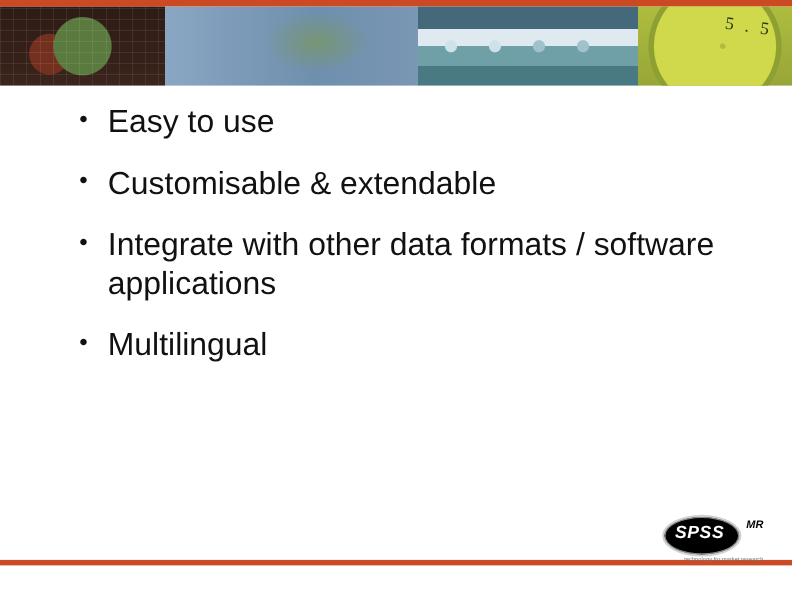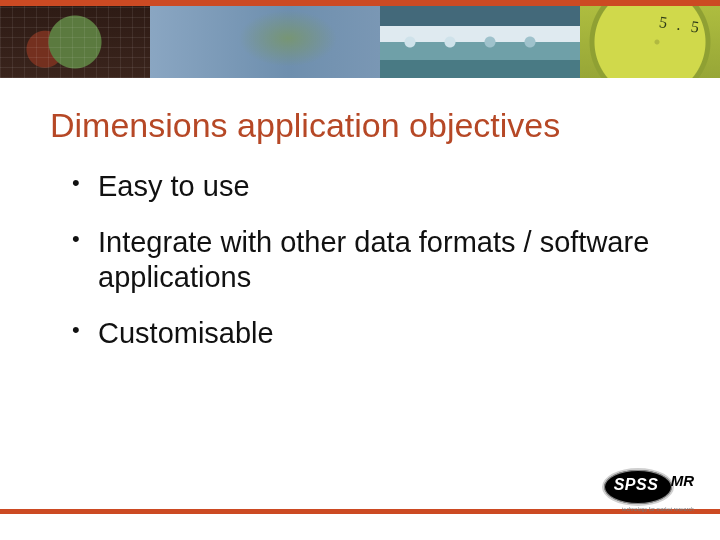--- a/index.html
+++ b/index.html
@@ -153,21 +153,21 @@
     letter-spacing: 0.5px;
     display: flex;
     align-items: center;
     justify-content: center;
     font-style: italic;
   }
   .logo .mr {
     position: absolute;
     right: 0;
     top: 6px;
-    font-size: 15px;
+    font-size: 10px;
     font-weight: bold;
     font-style: italic;
     color: #000;
   }
   .logo .tag {
     position: absolute;
     right: 0;
     bottom: -6px;
     font-size: 5px;
     color: #777;
@@ -183,26 +183,26 @@
   <div class="banner">
     <div class="orange-bar-top"></div>
     <div class="imagery">
       <div class="globe"></div>
       <div class="face"></div>
       <div class="strip"></div>
       <div class="dial"></div>
     </div>
   </div>
 
-  <div class="title">Dimensions application objectives</div>
 
   <div class="bullets">
     <div class="item">Easy to use</div>
+    <div class="item">Customisable &amp; extendable</div>
     <div class="item">Integrate with other data formats / software applications</div>
-    <div class="item">Customisable</div>
+    <div class="item">Multilingual</div>
   </div>
 
   <div class="footer-line"></div>
 
   <div class="logo">
     <div class="oval"></div>
     <div class="oval-text">SPSS</div>
     <div class="mr">MR</div>
     <div class="tag">technology for market research</div>
   </div>

